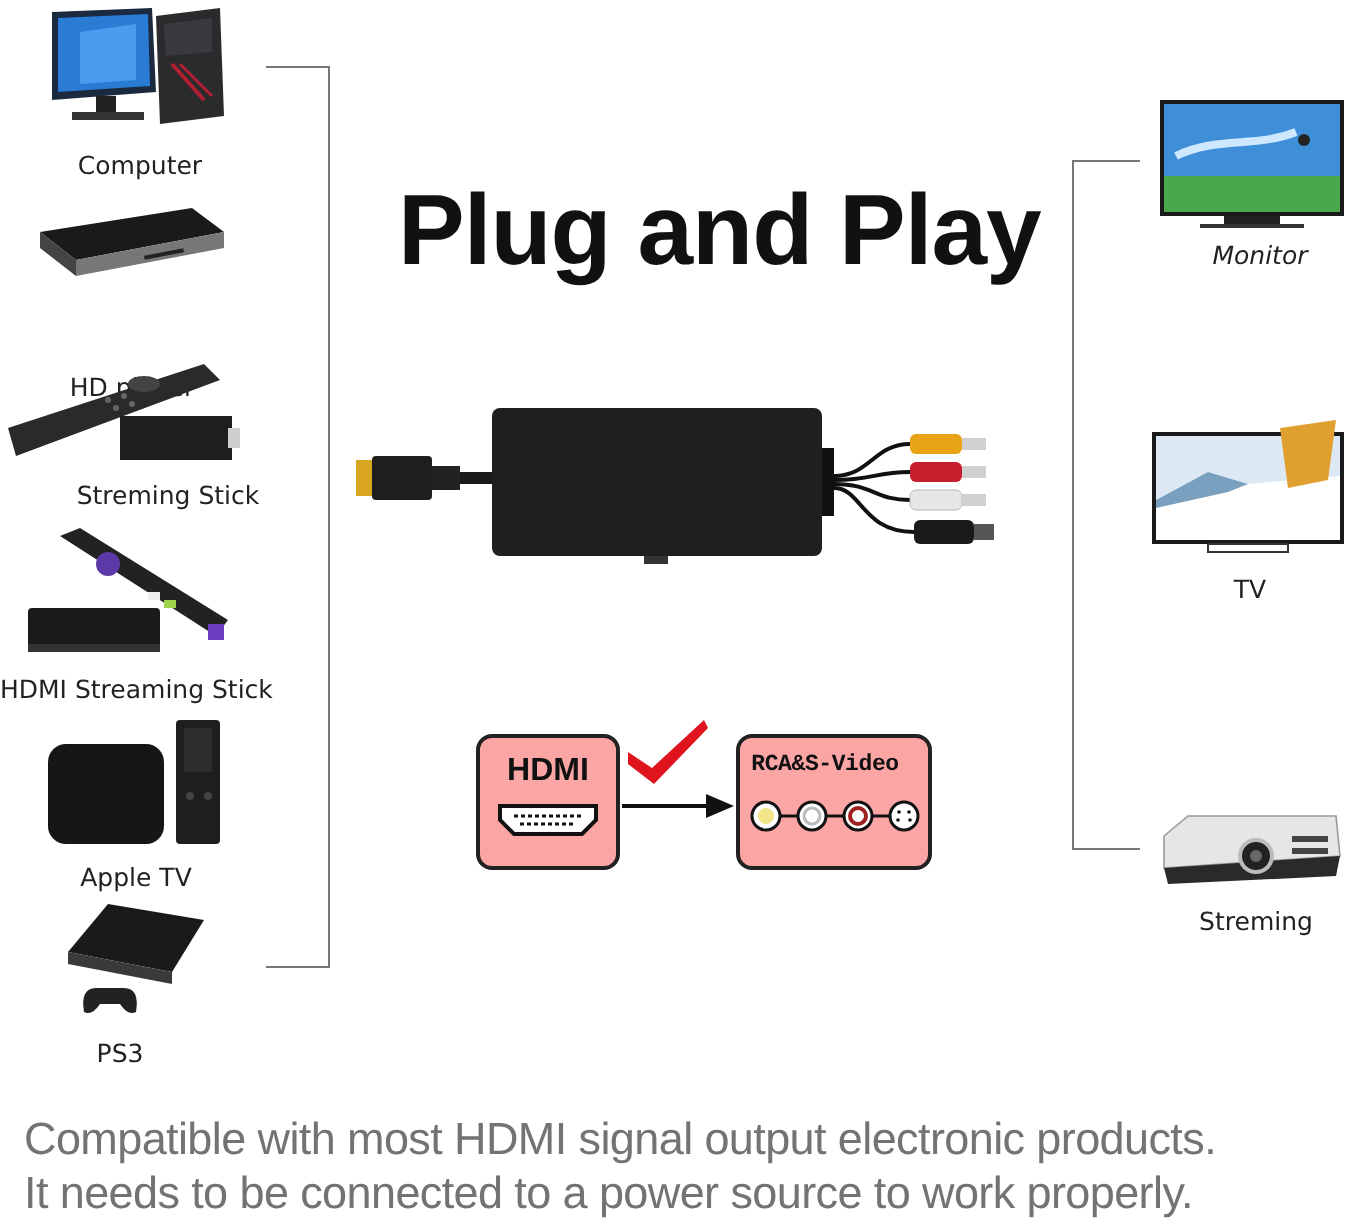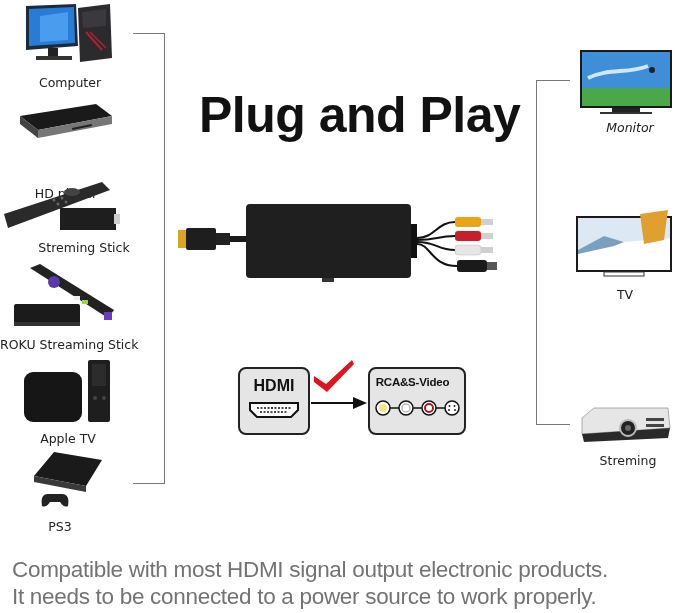--- a/index.html
+++ b/index.html
@@ -4,21 +4,21 @@
 <style>
   html, body { margin: 0; padding: 0; background: #ffffff; }
   body { width: 679px; height: 613px; position: relative; overflow: hidden; font-family: "DejaVu Sans", sans-serif; color: #222; }
   .abs { position: absolute; }
   .label { font-family: "DejaVu Sans", sans-serif; font-size: 12.5px; color: #222; text-align: center; white-space: nowrap; }
   .title { font-family: "Liberation Sans", sans-serif; font-weight: bold; font-size: 50px; color: #111; letter-spacing: -0.5px; }
   .bracket-left { border-top: 1.5px solid #777; border-right: 1.5px solid #777; border-bottom: 1.5px solid #777; }
   .bracket-right { border-top: 1.5px solid #777; border-left: 1.5px solid #777; border-bottom: 1.5px solid #777; }
   .device { position: absolute; }
   .footer { font-family: "Liberation Sans", sans-serif; font-size: 22.5px; color: #737373; line-height: 28px; white-space: nowrap; letter-spacing: -0.3px; }
-  .diag-box { border: 2px solid #222; border-radius: 8px; background: #e5e5e5; }
+  .diag-box { border: 2px solid #222; border-radius: 8px; background: #fca5a5; }
 </style>
 </head>
 <body>
 
 <div class="abs title" style="left:199px; top:86px;">Plug and Play</div>
 
 <div class="abs bracket-left" style="left:133px; top:33px; width:31px; height:449px;"></div>
 
 <div class="abs bracket-right" style="left:536px; top:80px; width:33px; height:343px;"></div>
 
@@ -65,21 +65,21 @@
   <svg width="110" height="68" viewBox="0 0 110 68">
     <rect x="4" y="42" width="66" height="22" rx="2" fill="#1b1b1b"></rect>
     <rect x="4" y="60" width="66" height="4" fill="#333"></rect>
     <polygon points="20,6 30,2 104,48 98,56" fill="#222"></polygon>
     <circle cx="44" cy="20" r="6" fill="#5a3aa8"></circle>
     <rect x="64" y="34" width="6" height="4" fill="#eee"></rect>
     <rect x="72" y="38" width="6" height="4" fill="#9fd34a"></rect>
     <rect x="94" y="50" width="8" height="8" fill="#6a3cc0"></rect>
   </svg>
 </div>
-<div class="abs label" style="left:0px; top:337px; width:136px;">ROKU Streaming Stick</div>
+<div class="abs label" style="left:0px; top:337px; width:136px;">HDMI Streaming Stick</div>
 
 <div class="device" style="left:22px; top:360px; width:92px; height:64px;">
   <svg width="92" height="64" viewBox="0 0 92 64">
     <rect x="2" y="12" width="58" height="50" rx="9" fill="#161616"></rect>
     <rect x="66" y="0" width="22" height="62" rx="2" fill="#1e1e1e"></rect>
     <rect x="70" y="4" width="14" height="22" fill="#2c2c2c"></rect>
     <circle cx="73" cy="38" r="2" fill="#444"></circle>
       <circle cx="82" cy="38" r="2" fill="#444"></circle>
   </svg>
 </div>
@@ -137,21 +137,21 @@
 <svg width="44" height="36" viewBox="0 0 44 36" style="position:absolute; left:312px; top:358px;">
   <path d="M2,18 L14,26 L40,2 L42,6 L15,34 L2,24 Z" fill="#e0141e"></path>
 </svg>
 
 <svg width="56" height="14" viewBox="0 0 56 14" style="position:absolute; left:311px; top:396px;">
   <line x1="0" y1="7" x2="44" y2="7" stroke="#111" stroke-width="2"></line>
   <polygon points="42,1 56,7 42,13" fill="#111"></polygon>
 </svg>
 
 <div class="abs diag-box" style="left:368px; top:367px; width:94px; height:64px;">
-  <div style="position:absolute; left:0; top:7px; width:85px; text-align:center; font-family:Liberation Sans, sans-serif; font-weight:bold; font-size:11.5px; color:#111; letter-spacing:-0.2px;">RCA&amp;S-Video</div>
+  <div style="position:absolute; left:0; top:7px; width:85px; text-align:center; font-family:Liberation Mono, monospace; font-weight:bold; font-size:11.5px; color:#111; letter-spacing:-0.2px;">RCA&amp;S-Video</div>
   <svg width="88" height="18" viewBox="0 0 88 18" style="position:absolute; left:3px; top:30px;">
     <line x1="10" y1="9" x2="80" y2="9" stroke="#111" stroke-width="1.5"></line>
     <circle cx="10" cy="9" r="7" fill="#fff" stroke="#111" stroke-width="1.5"></circle>
     <circle cx="10" cy="9" r="4" fill="#f3e58a"></circle>
     <circle cx="33" cy="9" r="7" fill="#fff" stroke="#111" stroke-width="1.5"></circle>
     <circle cx="33" cy="9" r="4" fill="#fff" stroke="#bbb" stroke-width="1.5"></circle>
     <circle cx="56" cy="9" r="7" fill="#fff" stroke="#111" stroke-width="1.5"></circle>
     <circle cx="56" cy="9" r="4" fill="#fff" stroke="#a02020" stroke-width="2"></circle>
     <circle cx="79" cy="9" r="7" fill="#fff" stroke="#111" stroke-width="1.5"></circle>
     <circle cx="76.5" cy="7" r="0.9" fill="#111"></circle>

